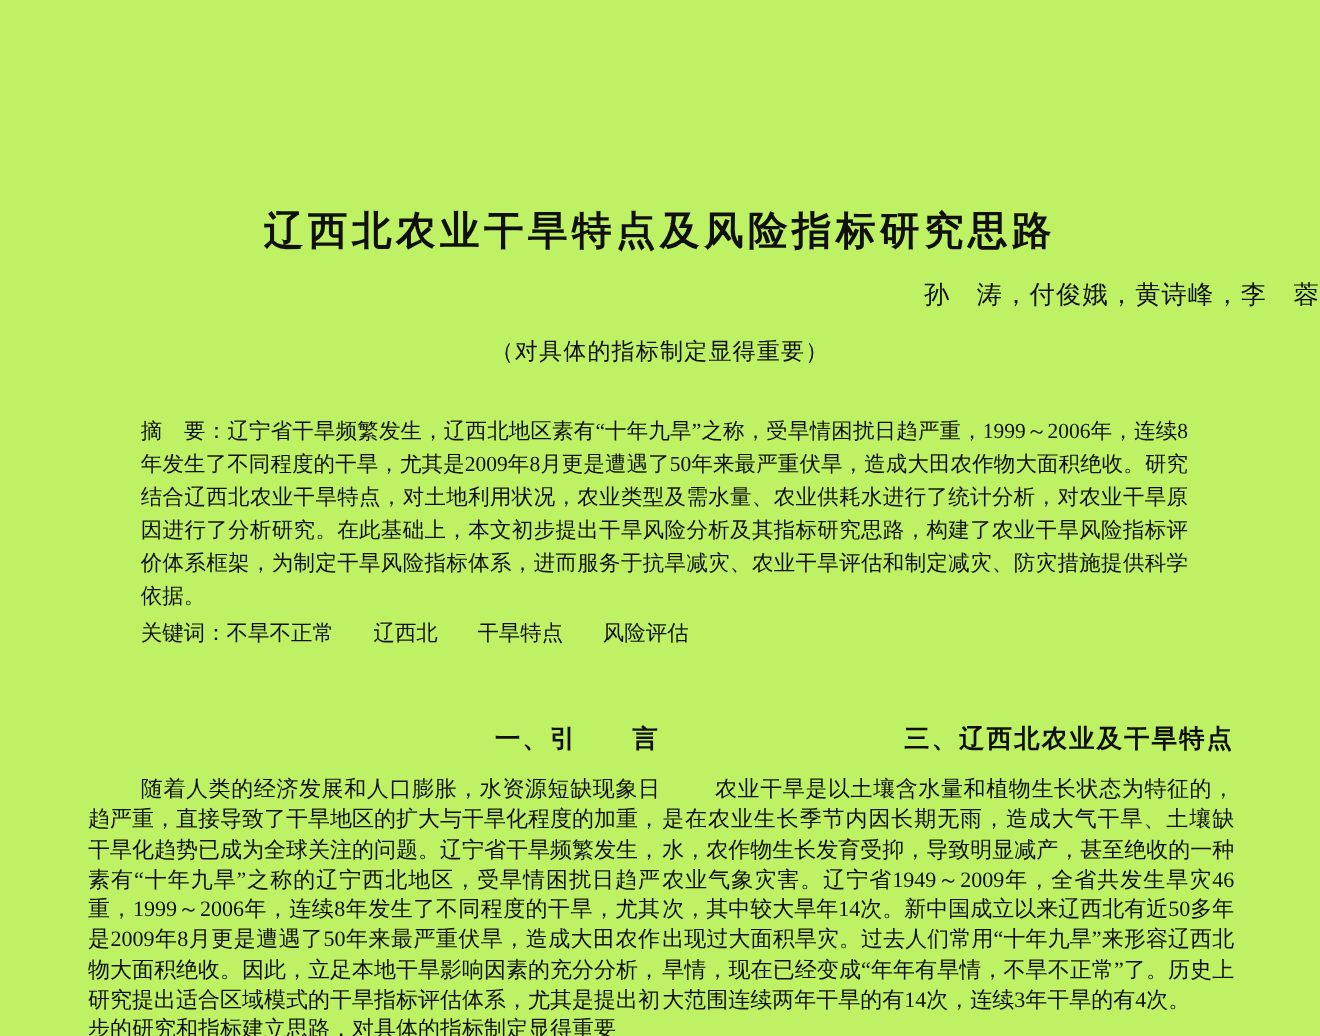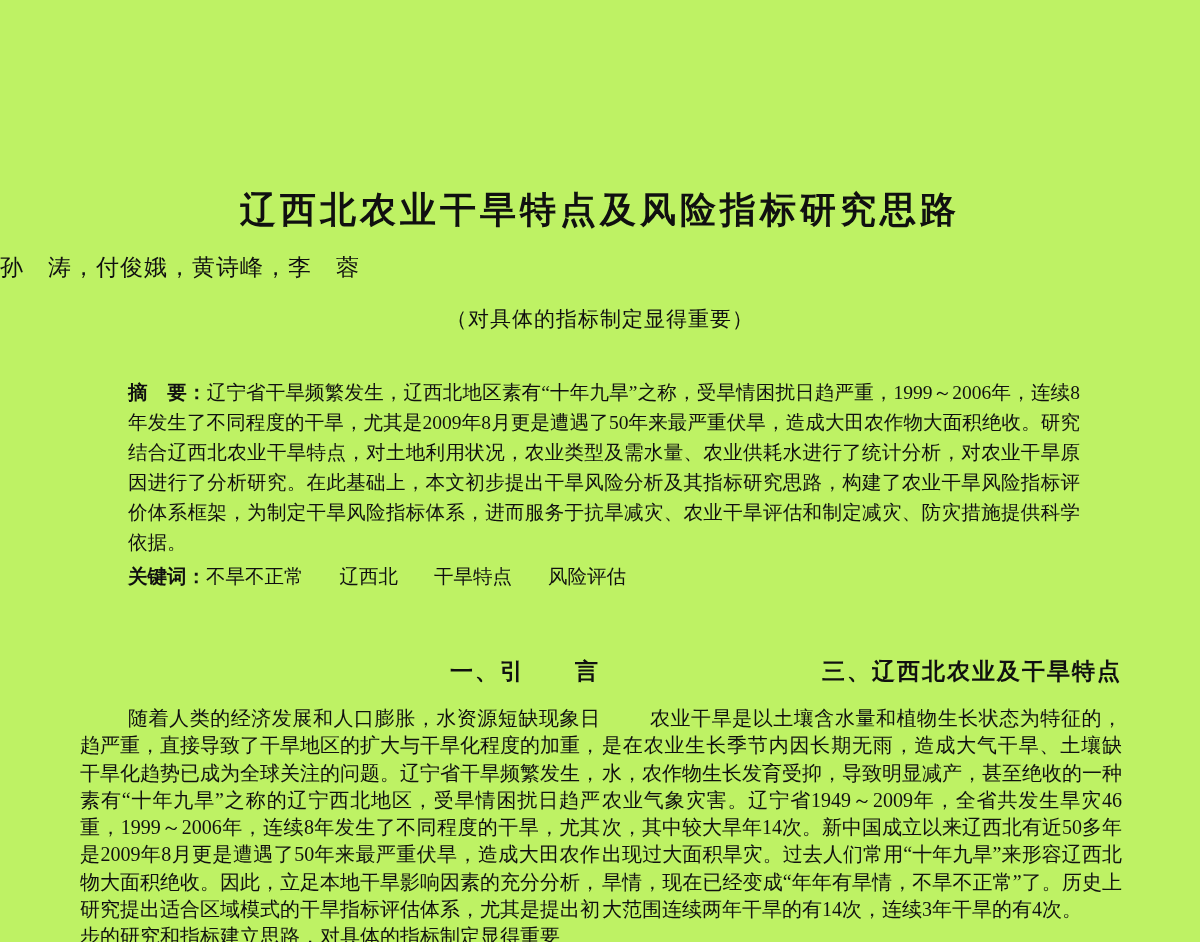--- a/index.html
+++ b/index.html
@@ -27,21 +27,21 @@
     line-height: 48px;
     font-weight: bold;
     letter-spacing: 4px;
     margin: 0;
   }
   .doc-authors {
     position: absolute;
     top: 252px;
     left: 0;
     width: 1200px;
-    text-align: left;
+    text-align: right;
     font-size: 23px;
     line-height: 32px;
     letter-spacing: 1px;
     margin: 0;
   }
   .doc-affiliation {
     position: absolute;
     top: 304px;
     left: 0;
     width: 1200px;
@@ -55,21 +55,21 @@
     position: absolute;
     top: 378px;
     left: 128px;
     width: 952px;
     font-size: 19.5px;
     line-height: 30px;
     text-align: justify;
     text-justify: inter-ideograph;
   }
   .abstract-label, .keywords-label {
-    font-weight: bold;
+    font-weight: normal;
   }
   .keywords-line {
     margin-top: 4px;
   }
   .keyword-item {
     margin-right: 36px;
   }
   .keyword-item:last-child {
     margin-right: 12px;
   }

